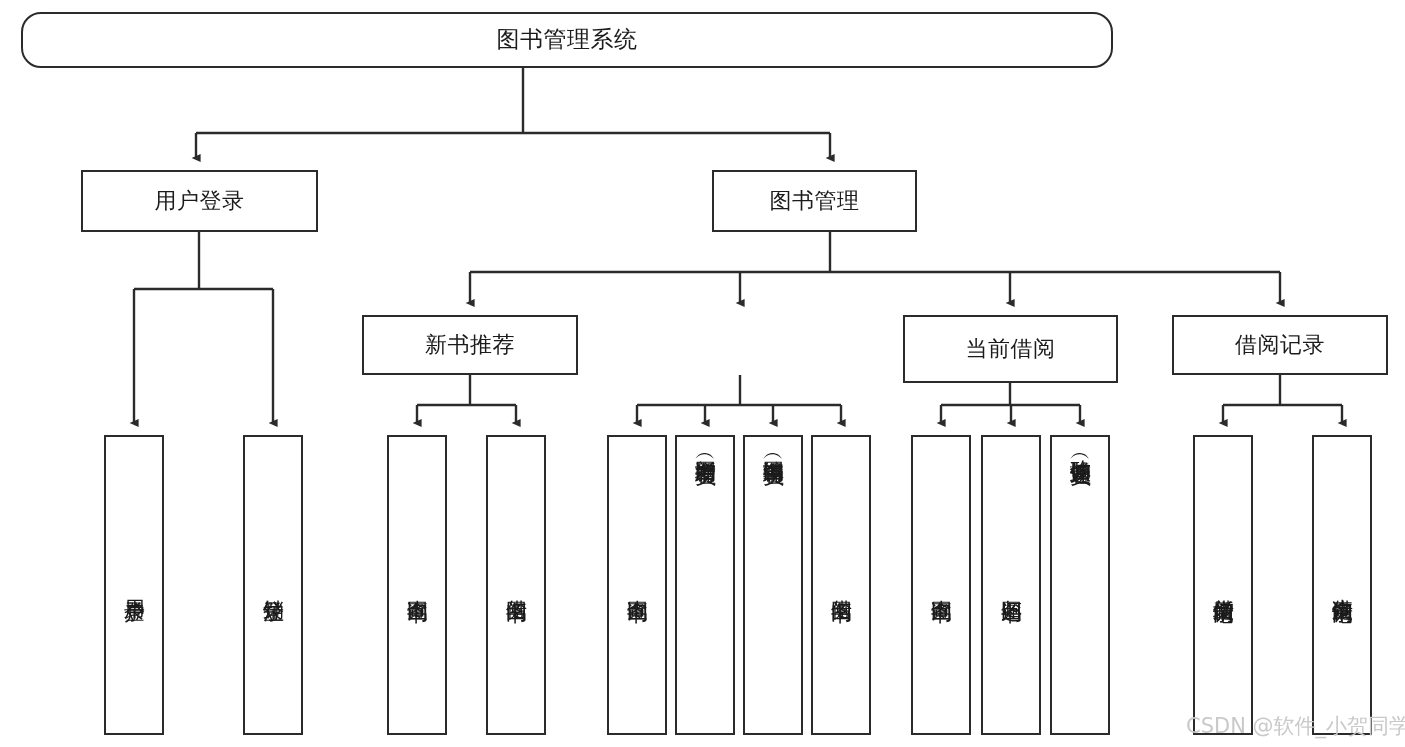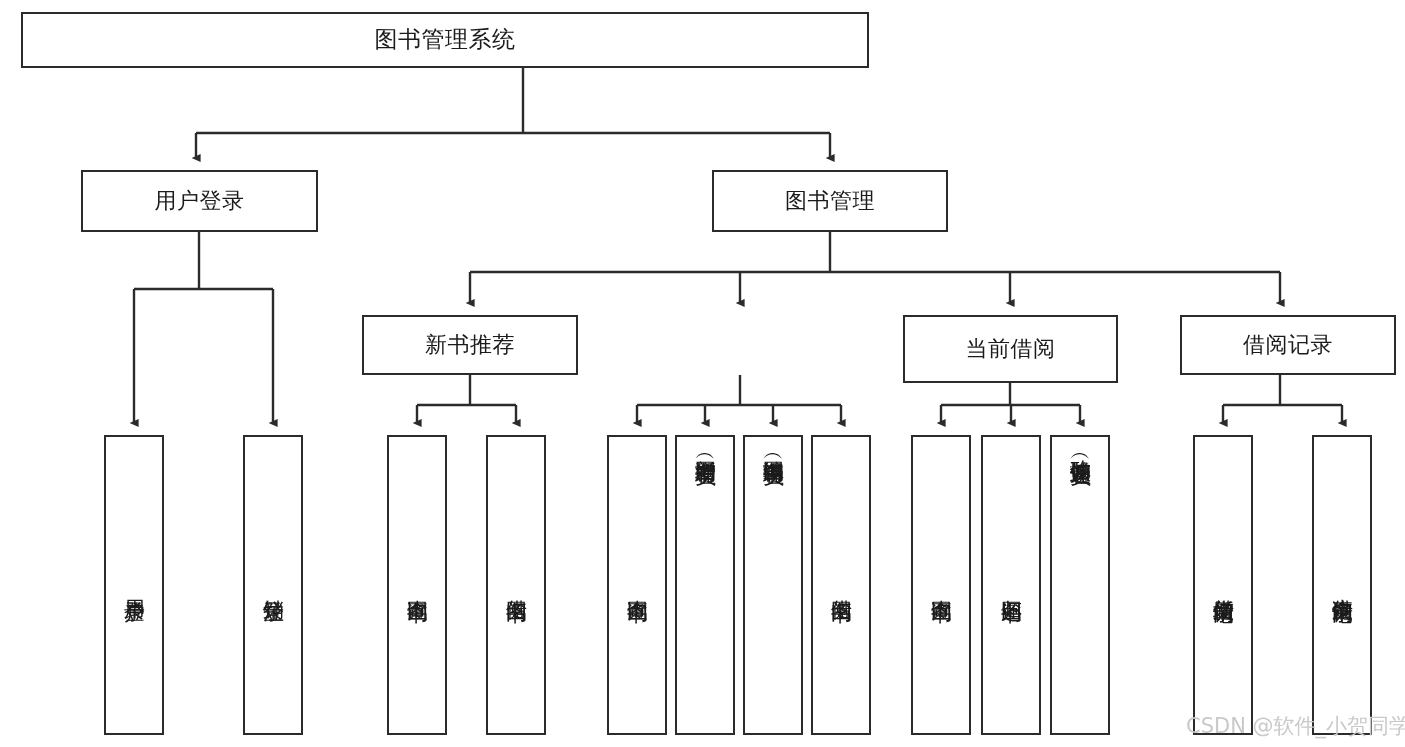--- a/index.html
+++ b/index.html
@@ -127,38 +127,38 @@
       <path d="M1011,405 L1011,423" marker-end="url(#arrow)"></path>
       <path d="M1080,405 L1080,423" marker-end="url(#arrow)"></path>
 
       <path d="M1280,375 L1280,405"></path>
       <path d="M1223,405 L1342,405"></path>
       <path d="M1223,405 L1223,423" marker-end="url(#arrow)"></path>
       <path d="M1342,405 L1342,423" marker-end="url(#arrow)"></path>
     </g>
   </svg>
 
-  <div class="node horiz root" style="left: 21px; top: 12px; width: 848px; height: 56px;">
+  <div class="node horiz root" style="left: 21px; top: 12px; width: 1092px; height: 56px; border-radius: 20px;">
     <span class="label">图书管理系统</span>
   </div>
 
   <div class="node horiz" style="left: 81px; top: 170px; width: 237px; height: 62px;">
     <span class="label">用户登录</span>
   </div>
-  <div class="node horiz" style="left: 712px; top: 170px; width: 236px; height: 62px; font-family: Liberation Serif, serif;">
+  <div class="node horiz" style="left: 712px; top: 170px; width: 205px; height: 62px; font-family: Liberation Serif, serif;">
     <span class="label">图书管理</span>
   </div>
 
   <div class="node horiz" style="left: 362px; top: 315px; width: 216px; height: 60px;">
     <span class="label">新书推荐</span>
   </div>
   <div class="node horiz" style="left: 903px; top: 315px; width: 215px; height: 68px;">
     <span class="label">当前借阅</span>
   </div>
-  <div class="node horiz" style="left: 1172px; top: 315px; width: 216px; height: 60px; margin-left: 8px;">
+  <div class="node horiz" style="left: 1172px; top: 315px; width: 216px; height: 60px;">
     <span class="label">借阅记录</span>
   </div>
 
   <div class="node vert centered" style="left: 104px; top: 435px; width: 60px; height: 300px;">
     <span class="label">用户登录</span>
   </div>
   <div class="node vert centered" style="left: 243px; top: 435px; width: 60px; height: 300px;">
     <span class="label">注销登录</span>
   </div>
   <div class="node vert centered" style="left: 387px; top: 435px; width: 60px; height: 300px;">

